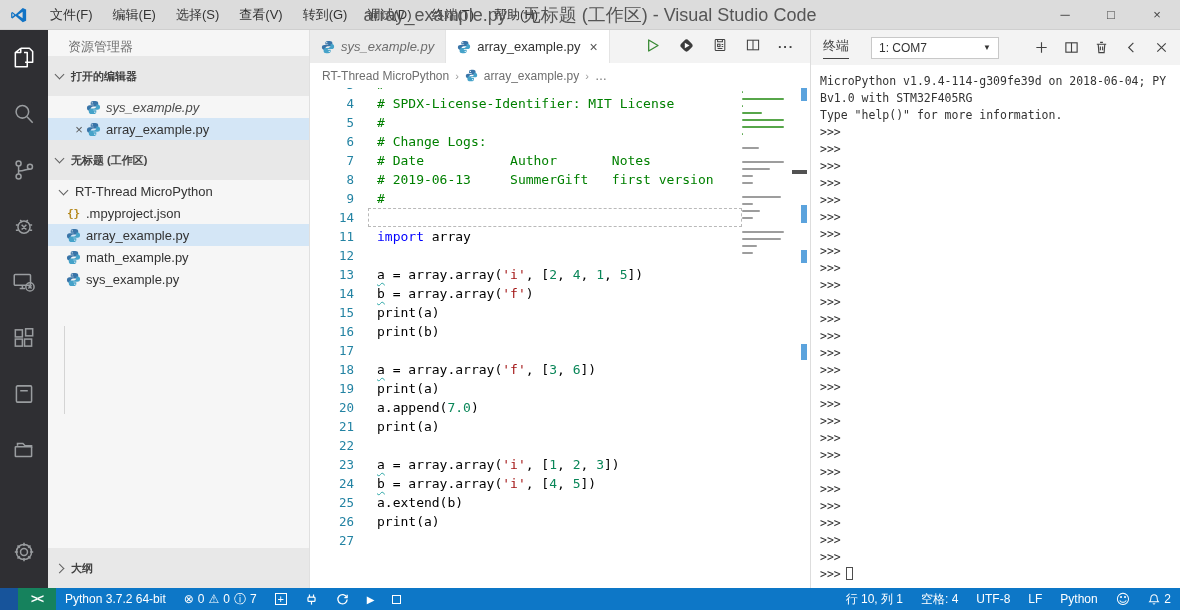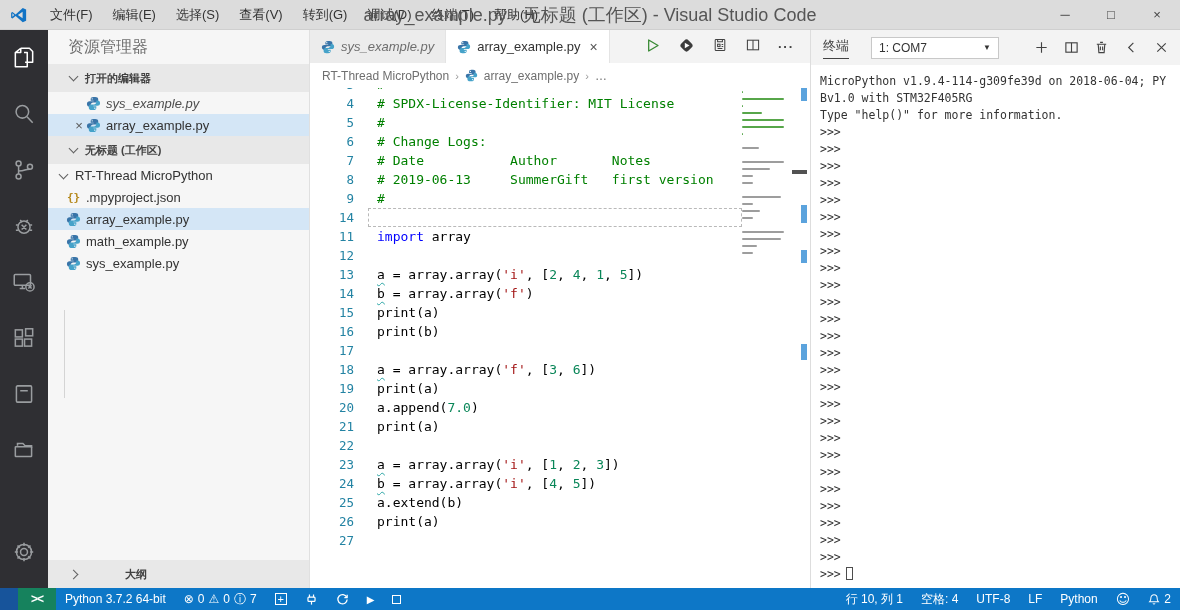--- a/index.html
+++ b/index.html
@@ -16,35 +16,35 @@
 
   
   #activitybar { position:absolute; left:0; top:30px; width:48px; bottom:22px; background:#2f2f33; display:flex; flex-direction:column; align-items:center; }
   .act-slot { width:48px; height:56px; display:flex; align-items:center; justify-content:center; }
   .act-slot svg { stroke:#9a9da0; fill:none; stroke-width:1.4; }
   .act-slot.active svg { stroke:#fff; }
   #act-bottom { margin-top:auto; margin-bottom:8px; }
 
   
   #sidebar { position:absolute; left:48px; top:30px; width:262px; bottom:22px; background:#f6f6f6; border-right:1px solid #e0e0e0; position:absolute; }
-  #sb-title { height:34px; line-height:34px; padding-left:20px; color:#6f6f6f; font-size:16px; }
-  .sb-header { height:28px; background:#e8e8e8; display:flex; align-items:center; font-size:11px; font-weight:bold; color:#424242; padding-left:20px; }
+  #sb-title { height:26px; line-height:34px; padding-left:20px; color:#6f6f6f; font-size:13px; }
+  .sb-header { height:40px; background:#e8e8e8; display:flex; align-items:center; font-size:11px; font-weight:bold; color:#424242; padding-left:6px; }
   .chev { width:7px; height:7px; border-right:1.4px solid #616161; border-bottom:1.4px solid #616161; display:inline-block; flex:none; }
   .chev.down { transform:rotate(45deg); margin:0 8px 3px 2px; }
   .chev.right { transform:rotate(-45deg); margin:0 8px 0 2px; }
   .sb-row { height:22px; display:flex; align-items:center; font-size:13px; color:#333; white-space:nowrap; }
   .sb-row.sel { background:#d4e6f6; }
   .sb-row .fname { margin-left:5px; }
   .sb-row .preview { font-style:italic; color:#4d4d4d; }
   .close-slot { width:14px; margin-left:24px; flex:none; color:#5a5a5a; font-size:13px; text-align:center; }
   .tree-file { padding-left:18px; position:relative; }
   .json-icon { font-family:"DejaVu Sans Mono",monospace; font-weight:bold; color:#b5891d; font-size:11px; width:15px; text-align:center; }
   #indent-guide { position:absolute; left:16px; top:146px; height:88px; width:1px; background:#d4d4d4; }
   #sb-device { margin-top:102px; }
-  #sb-outline { position:absolute; bottom:0; left:0; right:0;gap:40px; }
+  #sb-outline { position:absolute; bottom:0; left:0; right:0; }
   #ws-body { position:relative; }
 
   
   #editor { position:absolute; left:310px; top:30px; width:500px; bottom:22px; background:#fff; }
   #tabbar { height:33px; background:#f3f3f3; display:flex; align-items:stretch; }
   .tab { display:flex; align-items:center; padding:0 11px; font-size:13px; border-right:1px solid #e4e4e4; }
   .tab.inactive { background:#ececec; color:#6e6e6e; }
   .tab.inactive .tab-label { font-style:italic; }
   .tab.active { background:#fff; color:#333; }
   .tab .tab-label { margin-left:6px; }

